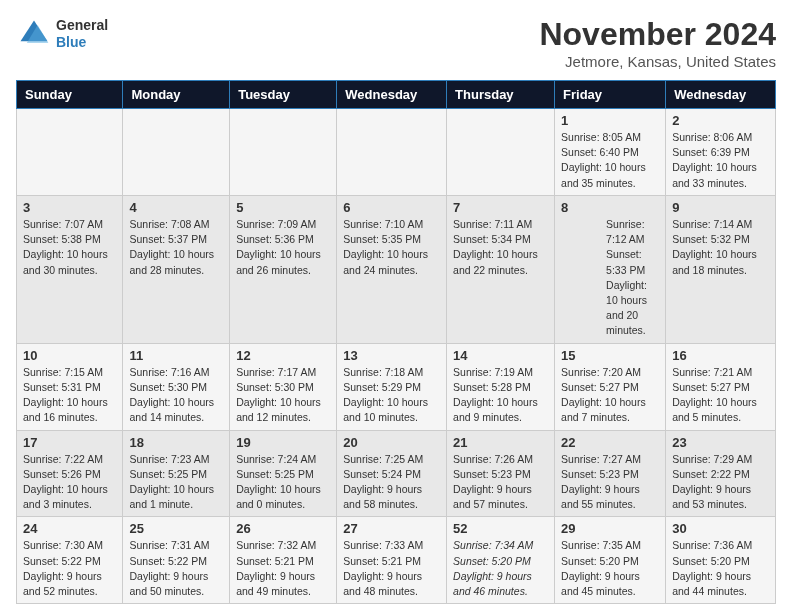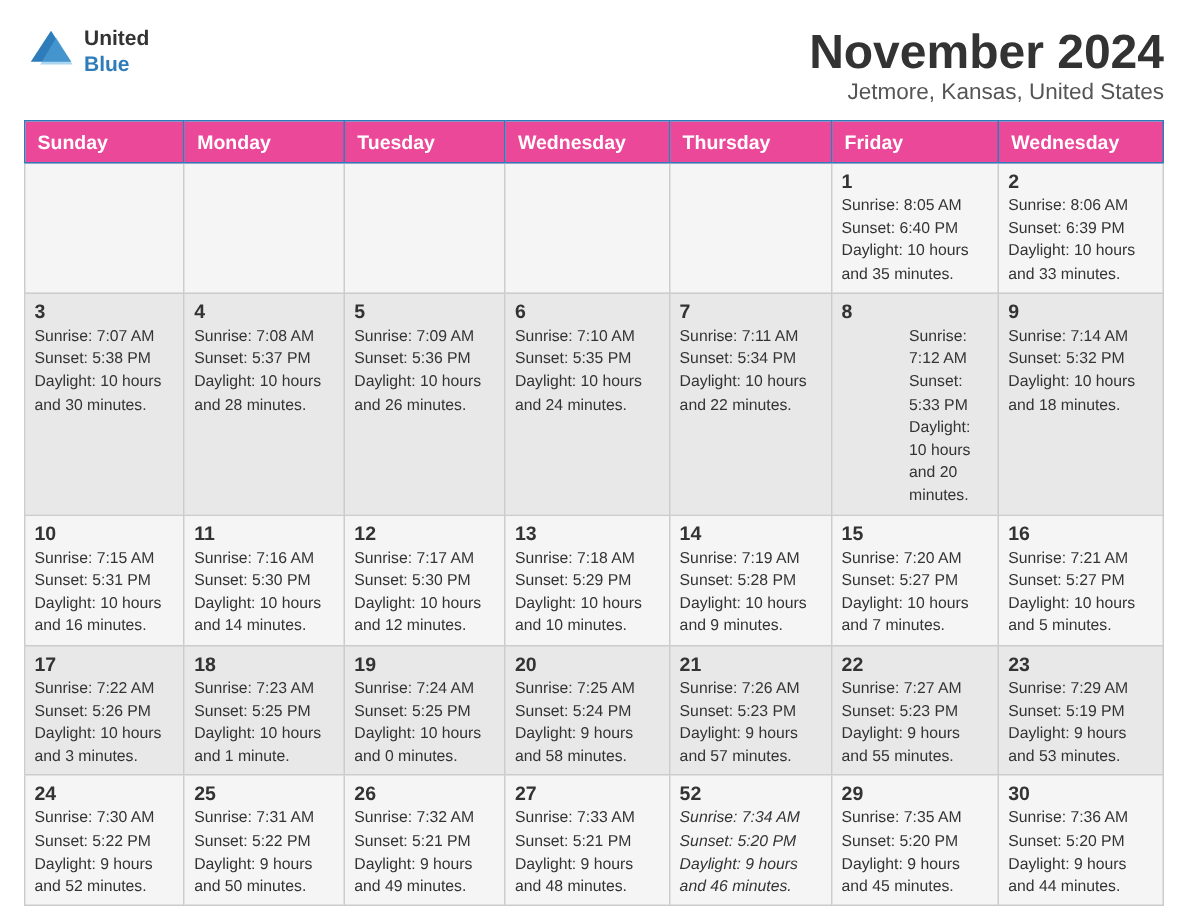--- a/index.html
+++ b/index.html
@@ -42,21 +42,21 @@
     }
     .location {
       font-size: 15px;
       color: #555;
     }
     table {
       width: 100%;
       border-collapse: collapse;
     }
     thead th {
-      background-color: #ec4899;
+      background-color: #0f172a;
       color: #fff;
       font-size: 13px;
       font-weight: bold;
       padding: 6px 8px;
       text-align: left;
       border: 1px solid #2e7dba;
     }
     tbody td {
       vertical-align: top;
       border: 1px solid #ccc;
@@ -94,21 +94,21 @@
 </head>
 <body>
 
 <div class="header">
   <div class="logo">
     <svg class="logo-icon" viewBox="0 0 40 40">
       <polygon points="20,5 35,28 5,28" fill="#2e7dba"></polygon>
       <polygon points="24,10 36,30 12,30" fill="#5aaee0" opacity="0.5"></polygon>
     </svg>
     <div class="logo-text">
-      <div class="general">United</div>
+      <div class="general">General</div>
       <div class="blue">Blue</div>
     </div>
   </div>
   <div class="title-block">
     <div class="month-year">November 2024</div>
     <div class="location">Jetmore, Kansas, United States</div>
   </div>
 </div>
 
 <table>
@@ -264,21 +264,21 @@
         </td>
         <td>
           <span class="day-num">22</span>
           <div class="day-info" style="white-space: pre-line;">Sunrise: 7:27 AM
 Sunset: 5:23 PM
 Daylight: 9 hours and 55 minutes.</div>
         </td>
         <td>
           <span class="day-num">23</span>
           <div class="day-info" style="white-space: pre-line;">Sunrise: 7:29 AM
-Sunset: 5:19 PM
+Sunset: 2:22 PM
 Daylight: 9 hours and 53 minutes.</div>
         </td>
       </tr>
       <tr>
         <td>
           <span class="day-num">24</span>
           <div class="day-info" style="white-space: pre-line;">Sunrise: 7:30 AM
 Sunset: 5:22 PM
 Daylight: 9 hours and 52 minutes.</div>
         </td>

